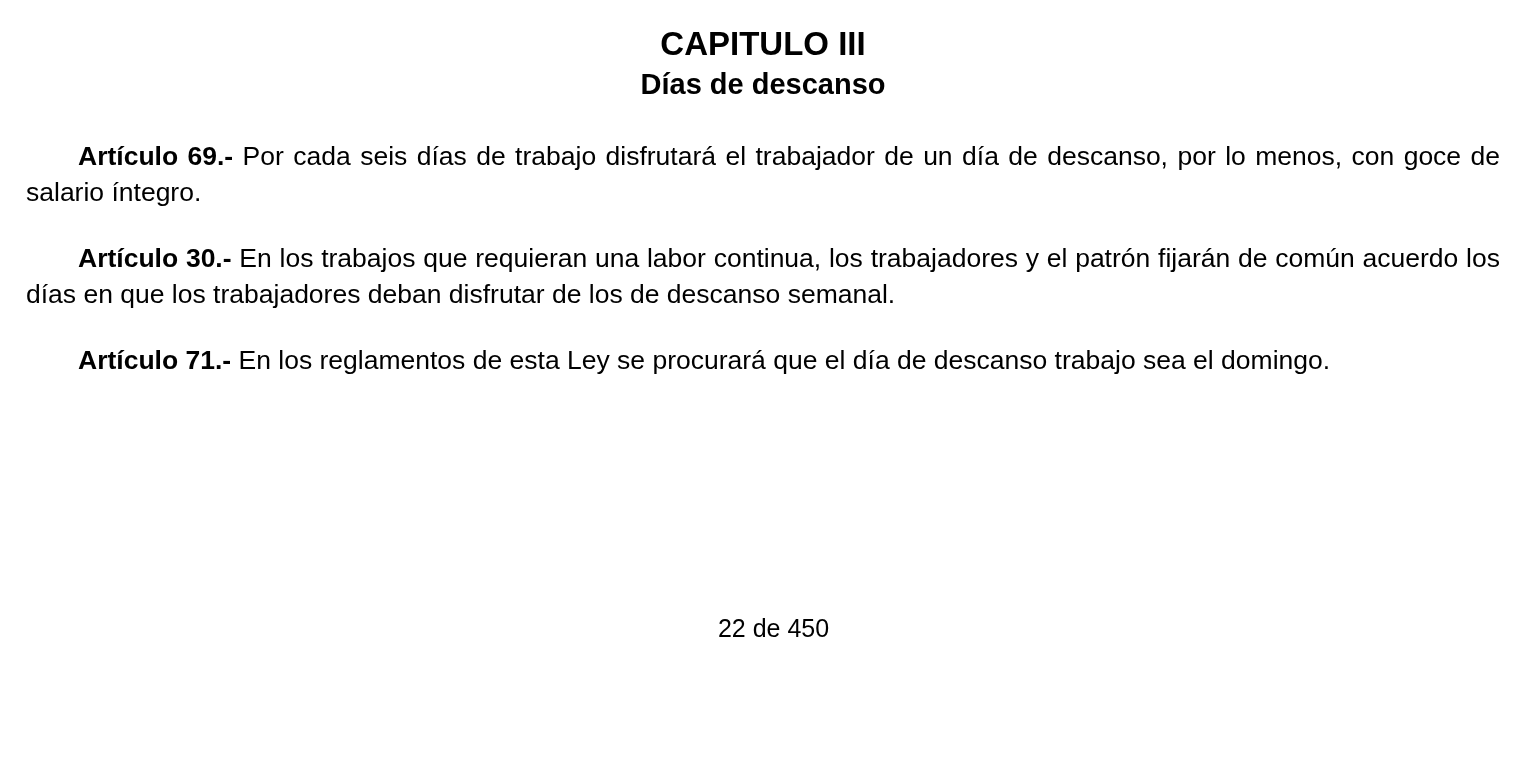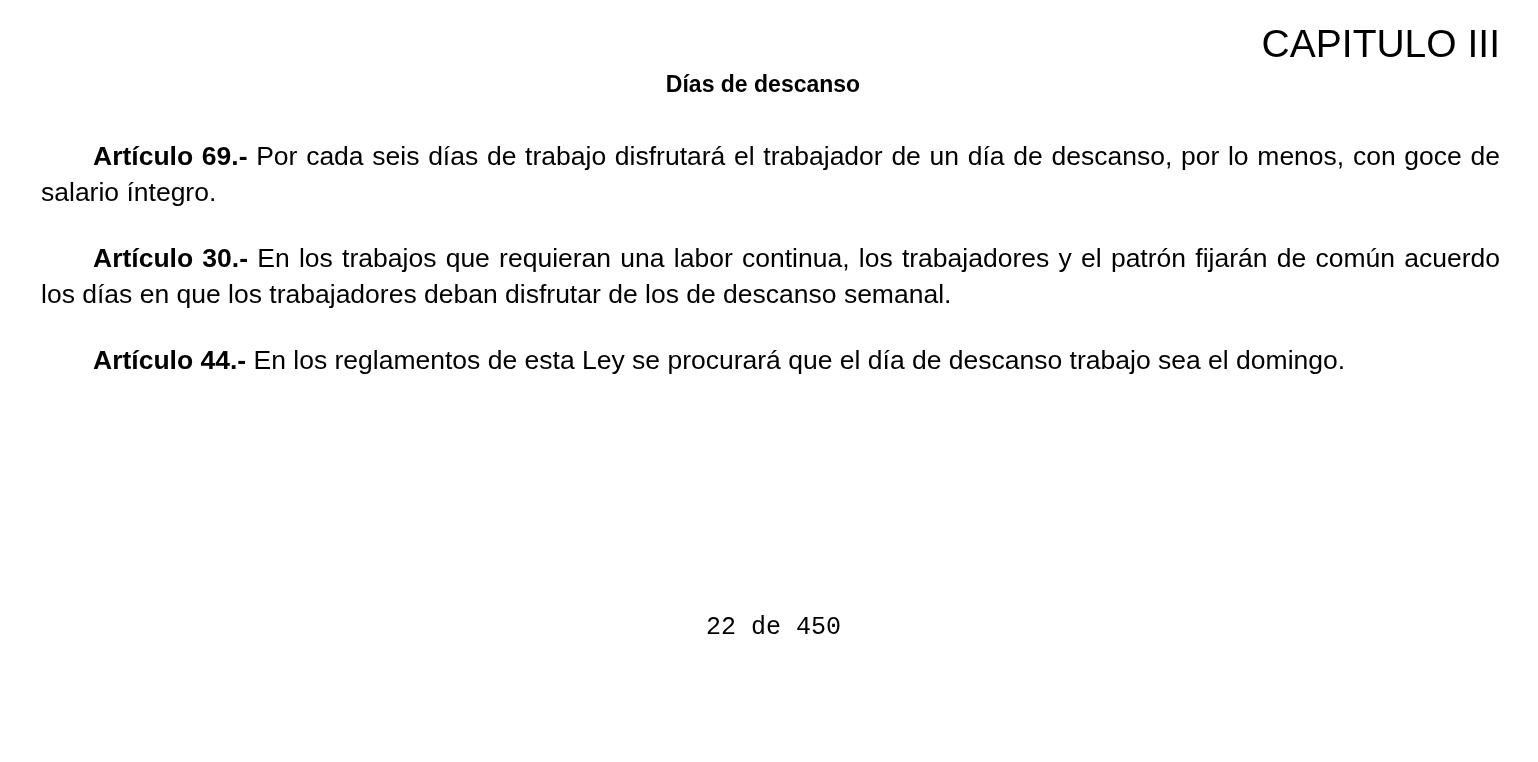--- a/index.html
+++ b/index.html
@@ -15,56 +15,56 @@
     overflow: hidden;
   }
   .page {
     position: relative;
     width: 1538px;
     height: 762px;
     box-sizing: border-box;
     padding: 24px 38px 0 26px;
   }
   .chapter-heading {
-    text-align: right;
-    font-weight: normal;
-    font-size: 39px;
+    text-align: center;
+    font-weight: bold;
+    font-size: 33px;
     line-height: 40px;
     margin: 0;
   }
   .chapter-title {
     text-align: center;
     font-weight: bold;
-    font-size: 23px;
+    font-size: 29px;
     line-height: 40px;
     margin: 0 0 0 0;
   }
   .articles {
     margin-top: 34px;
   }
   .article {
     text-align: justify;
     font-size: 26.5px;
     line-height: 36px;
-    margin: 0 0 30px 15px;
+    margin: 0 0 30px 0;
     text-indent: 52px;
   }
   .article:last-child {
     margin-bottom: 0;
   }
   .article .label {
     font-weight: bold;
   }
   .page-number {
     position: absolute;
     left: 0;
     right: 0;
     top: 613px;
     text-align: center;
-    font-family: Liberation Mono, monospace;
+    font-family: Liberation Sans, sans-serif;
     font-size: 25px;
     line-height: 30px;
     padding-left: 9px;
   }
 </style>
 </head>
 <body>
 
 <div class="page">
 
@@ -76,20 +76,20 @@
 
     <p class="article">
       <span class="label">Artículo 69.-</span><span> Por cada seis días de trabajo disfrutará el trabajador de un día de descanso, por lo menos, con goce de salario íntegro.</span>
     </p>
 
     <p class="article">
       <span class="label">Artículo 30.-</span><span> En los trabajos que requieran una labor continua, los trabajadores y el patrón fijarán de común acuerdo los días en que los trabajadores deban disfrutar de los de descanso semanal.</span>
     </p>
 
     <p class="article">
-      <span class="label">Artículo 44.-</span><span> En los reglamentos de esta Ley se procurará que el día de descanso trabajo sea el domingo.</span>
+      <span class="label">Artículo 71.-</span><span> En los reglamentos de esta Ley se procurará que el día de descanso trabajo sea el domingo.</span>
     </p>
 
   </div>
 
   <div class="page-number">22 de 450</div>
 
 </div>
 
 </body></html>

